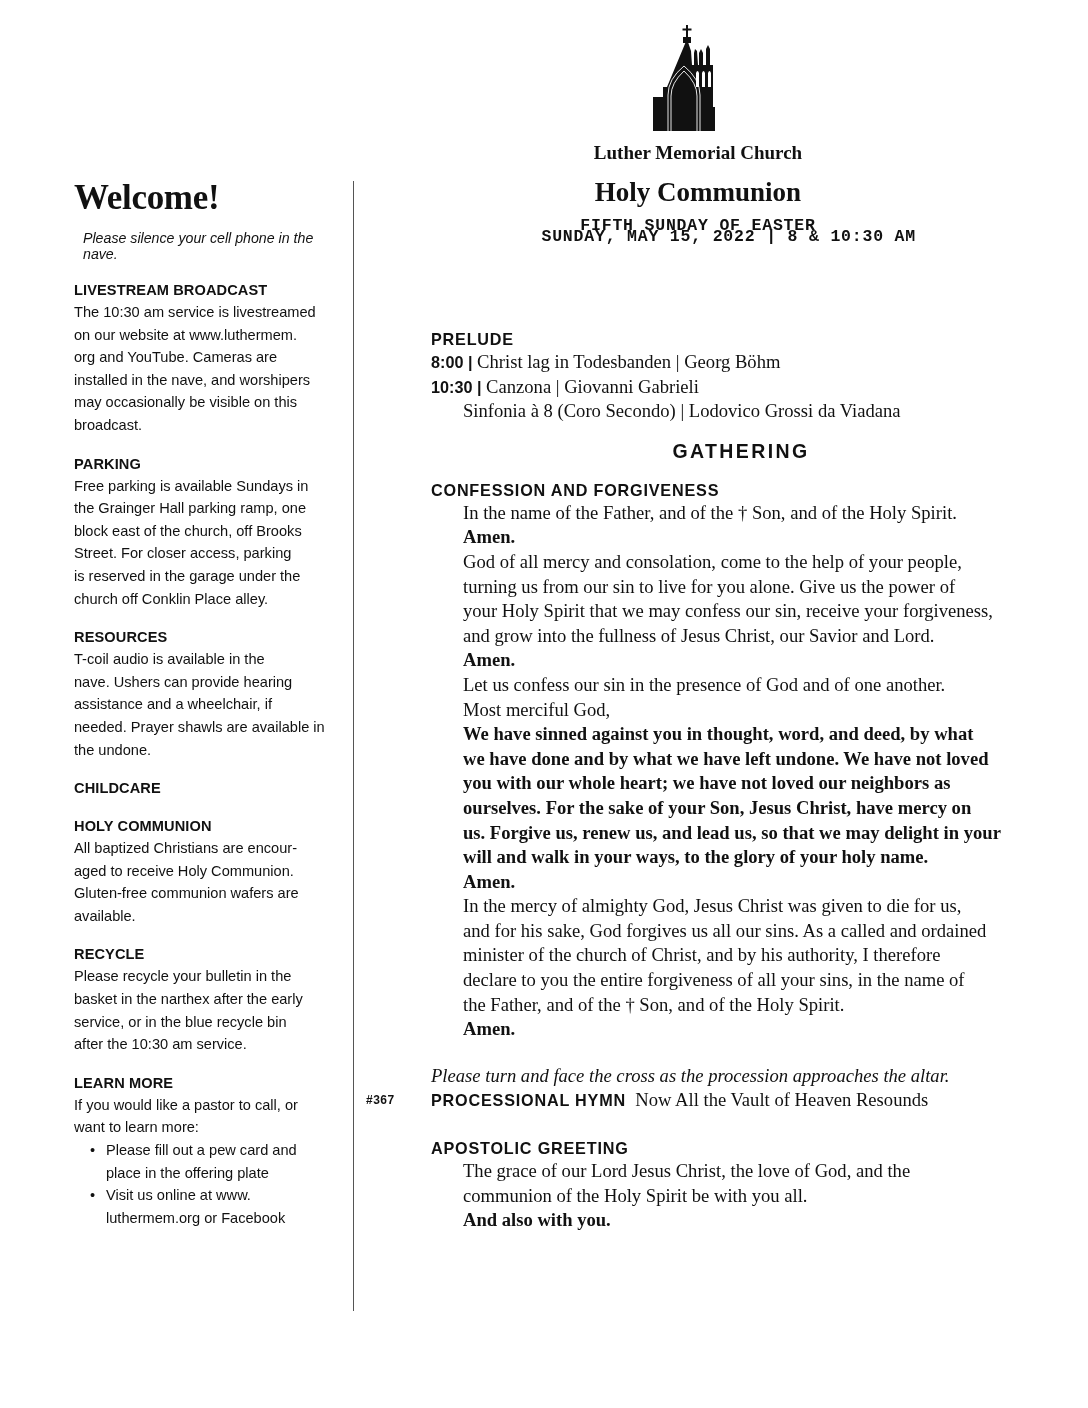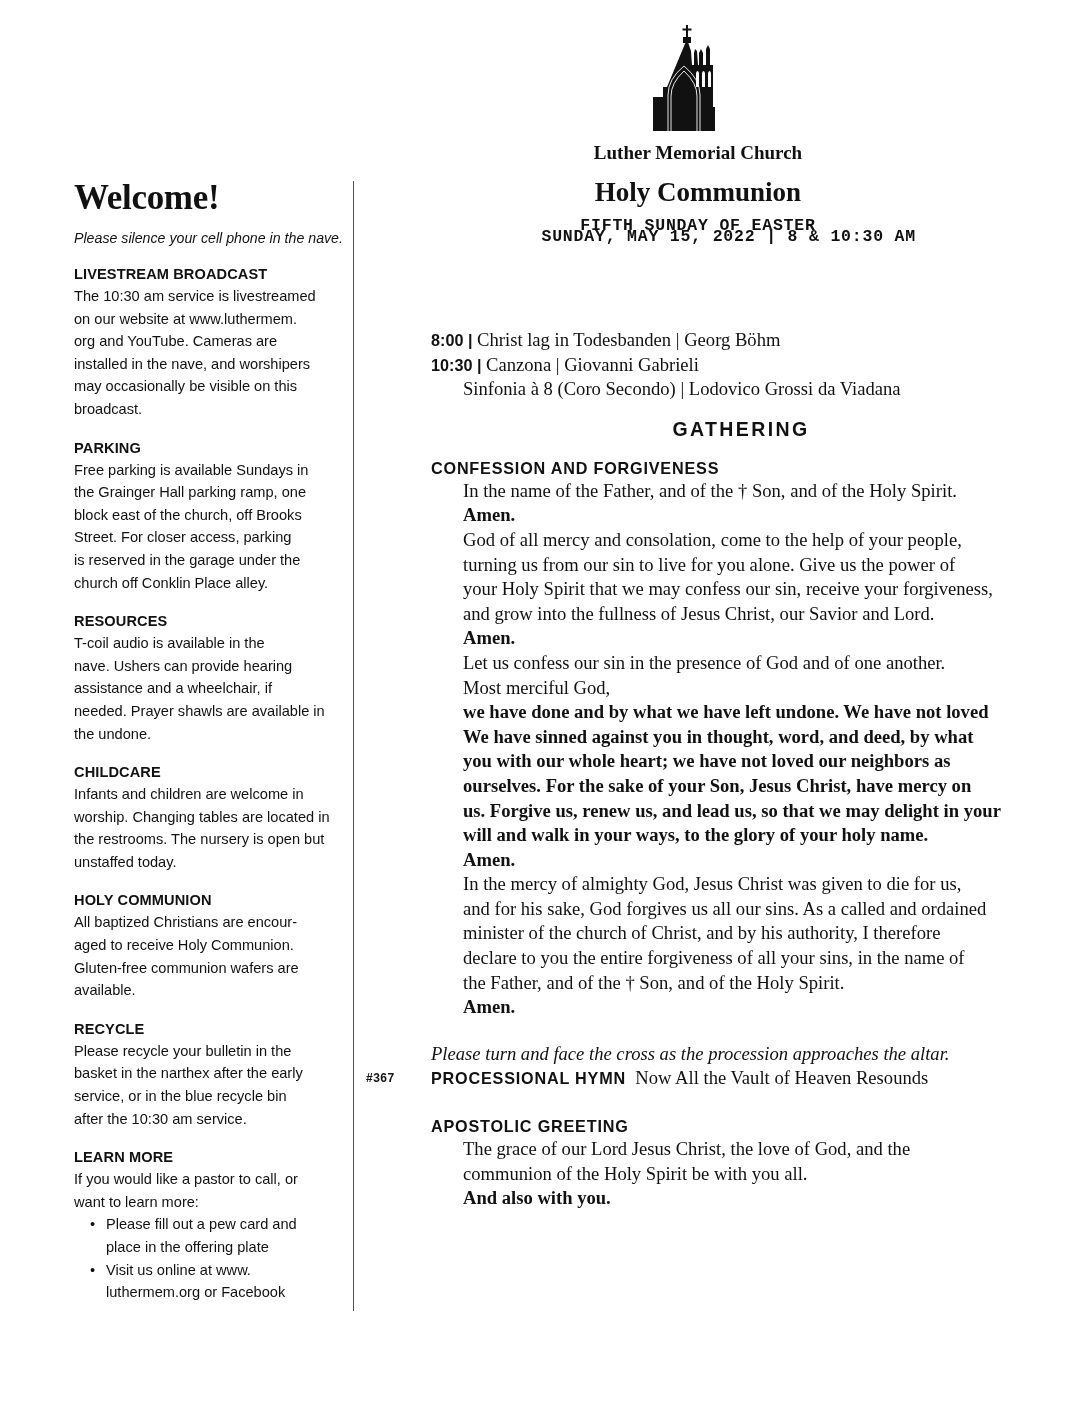--- a/index.html
+++ b/index.html
@@ -1,21 +1,21 @@
 <!DOCTYPE html>
 <html><head>
 <meta charset="utf-8">
 <style>
   html, body { margin: 0; padding: 0; background: #ffffff; }
   body { width: 1088px; height: 1408px; position: relative; overflow: hidden; color: #111; }
 
   
   .left { position: absolute; left: 74px; top: 178px; width: 272px; }
   .welcome { font-family: "Liberation Serif", serif; font-weight: bold; font-size: 35px; margin: 0 0 12px 0; letter-spacing: -0.3px; }
-  .silence { font-family: "Liberation Sans", sans-serif; font-style: italic; font-size: 14.2px; margin: 0 0 17px 0; }
+  .silence { font-family: "Liberation Sans", sans-serif; font-style: italic; font-size: 14.2px; margin: 0 0 17px 9px; }
   .info-block { margin-bottom: 16px; }
   .info-title { font-family: "Liberation Sans", sans-serif; font-weight: bold; font-size: 14.6px; line-height: 22px; margin: 0; letter-spacing: 0.1px; }
   .info-body { font-family: "Liberation Sans", sans-serif; font-size: 14.6px; line-height: 22.6px; margin: 0; }
   .info-list { list-style: none; padding: 0; margin: 0 0 0 16px; }
   .info-list li { position: relative; padding-left: 16px; font-family: "Liberation Sans", sans-serif; font-size: 14.6px; line-height: 22.6px; }
   .info-list li .bullet { position: absolute; left: 0; top: 0; }
 
   .divider { position: absolute; left: 353px; top: 181px; width: 1px; height: 1130px; background: #555; }
 
   
@@ -76,26 +76,20 @@
       <span>T-coil audio is available in the</span><br>
       <span>nave. Ushers can provide hearing</span><br>
       <span>assistance and a wheelchair, if</span><br>
       <span>needed. Prayer shawls are available in</span><br>
       <span>the undone.</span>
     </p>
   </div>
 
   <div class="info-block">
     <p class="info-title">CHILDCARE</p>
-    <p class="info-body">
-      <span>Infants and children are welcome in</span><br>
-      <span>worship. Changing tables are located in</span><br>
-      <span>the restrooms. The nursery is open but</span><br>
-      <span>unstaffed today.</span>
-    </p>
   </div>
 
   <div class="info-block">
     <p class="info-title">HOLY COMMUNION</p>
     <p class="info-body">
       <span>All baptized Christians are encour-</span><br>
       <span>aged to receive Holy Communion.</span><br>
       <span>Gluten-free communion wafers are</span><br>
       <span>available.</span>
     </p>
@@ -152,20 +146,21 @@
 </svg>
 
 <div class="church-name">Luther Memorial Church</div>
 <div class="service-title">Holy Communion</div>
 <div class="subtitle sub1">FIFTH SUNDAY OF EASTER</div>
 <div class="subtitle sub2">SUNDAY, MAY 15, 2022 | 8 &amp; 10:30 AM</div>
 
 <div class="main">
 
   <div>
+    <p class="sec-label">PRELUDE</p>
     <p class="line"><b class="t">8:00 |</b><span> Christ lag in Todesbanden | Georg Böhm</span></p>
     <p class="line"><b class="t">10:30 |</b><span> Canzona | Giovanni Gabrieli</span></p>
     <p class="line indent">Sinfonia à 8 (Coro Secondo) | Lodovico Grossi da Viadana</p>
   </div>
 
   <div class="gathering">GATHERING</div>
 
   <div>
     <p class="sec-label">CONFESSION AND FORGIVENESS</p>
     <div class="indent">
@@ -177,22 +172,22 @@
         <p class="line">turning us from our sin to live for you alone. Give us the power of</p>
         <p class="line">your Holy Spirit that we may confess our sin, receive your forgiveness,</p>
         <p class="line">and grow into the fullness of Jesus Christ, our Savior and Lord.</p>
         <p class="line bold">Amen.</p>
       </div>
 
       <p class="line para">Let us confess our sin in the presence of God and of one another.</p>
 
       <div class="para">
         <p class="line">Most merciful God,</p>
+        <p class="line bold">We have sinned against you in thought, word, and deed, by what</p>
         <p class="line bold">we have done and by what we have left undone. We have not loved</p>
-        <p class="line bold">We have sinned against you in thought, word, and deed, by what</p>
         <p class="line bold">you with our whole heart; we have not loved our neighbors as</p>
         <p class="line bold">ourselves. For the sake of your Son, Jesus Christ, have mercy on</p>
         <p class="line bold">us. Forgive us, renew us, and lead us, so that we may delight in your</p>
         <p class="line bold">will and walk in your ways, to the glory of your holy name.</p>
         <p class="line bold">Amen.</p>
       </div>
 
       <div class="para">
         <p class="line">In the mercy of almighty God, Jesus Christ was given to die for us,</p>
         <p class="line">and for his sake, God forgives us all our sins. As a called and ordained</p>

